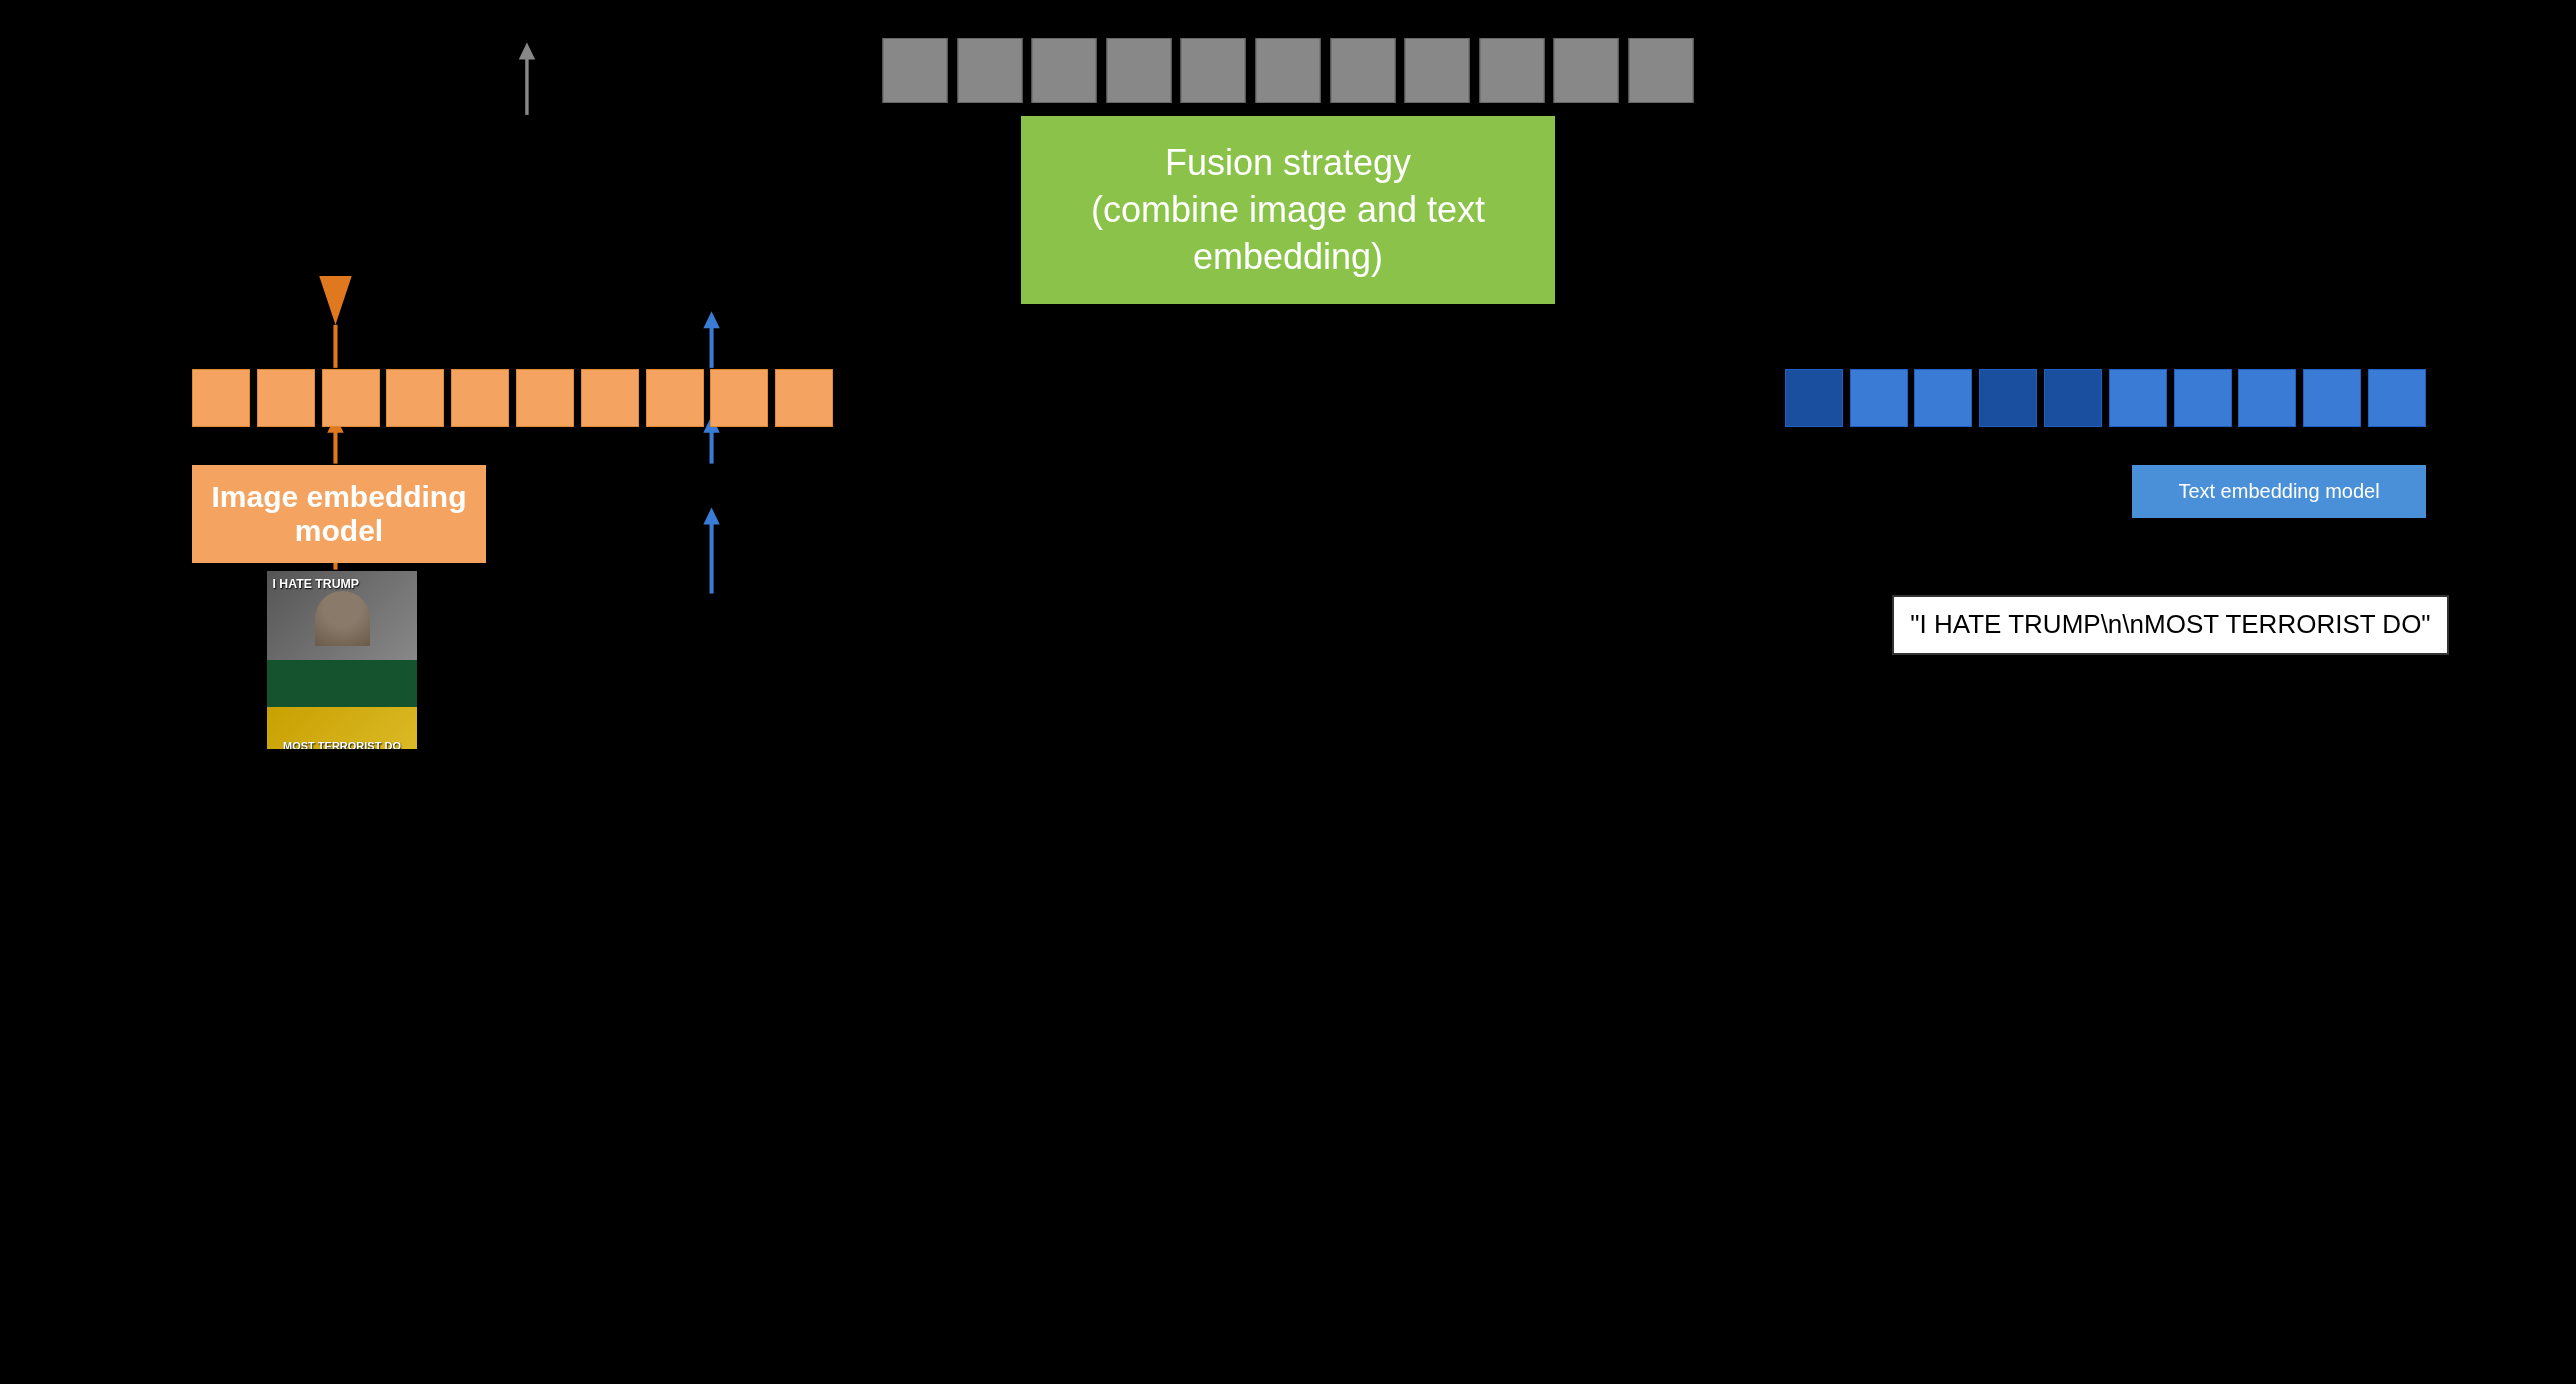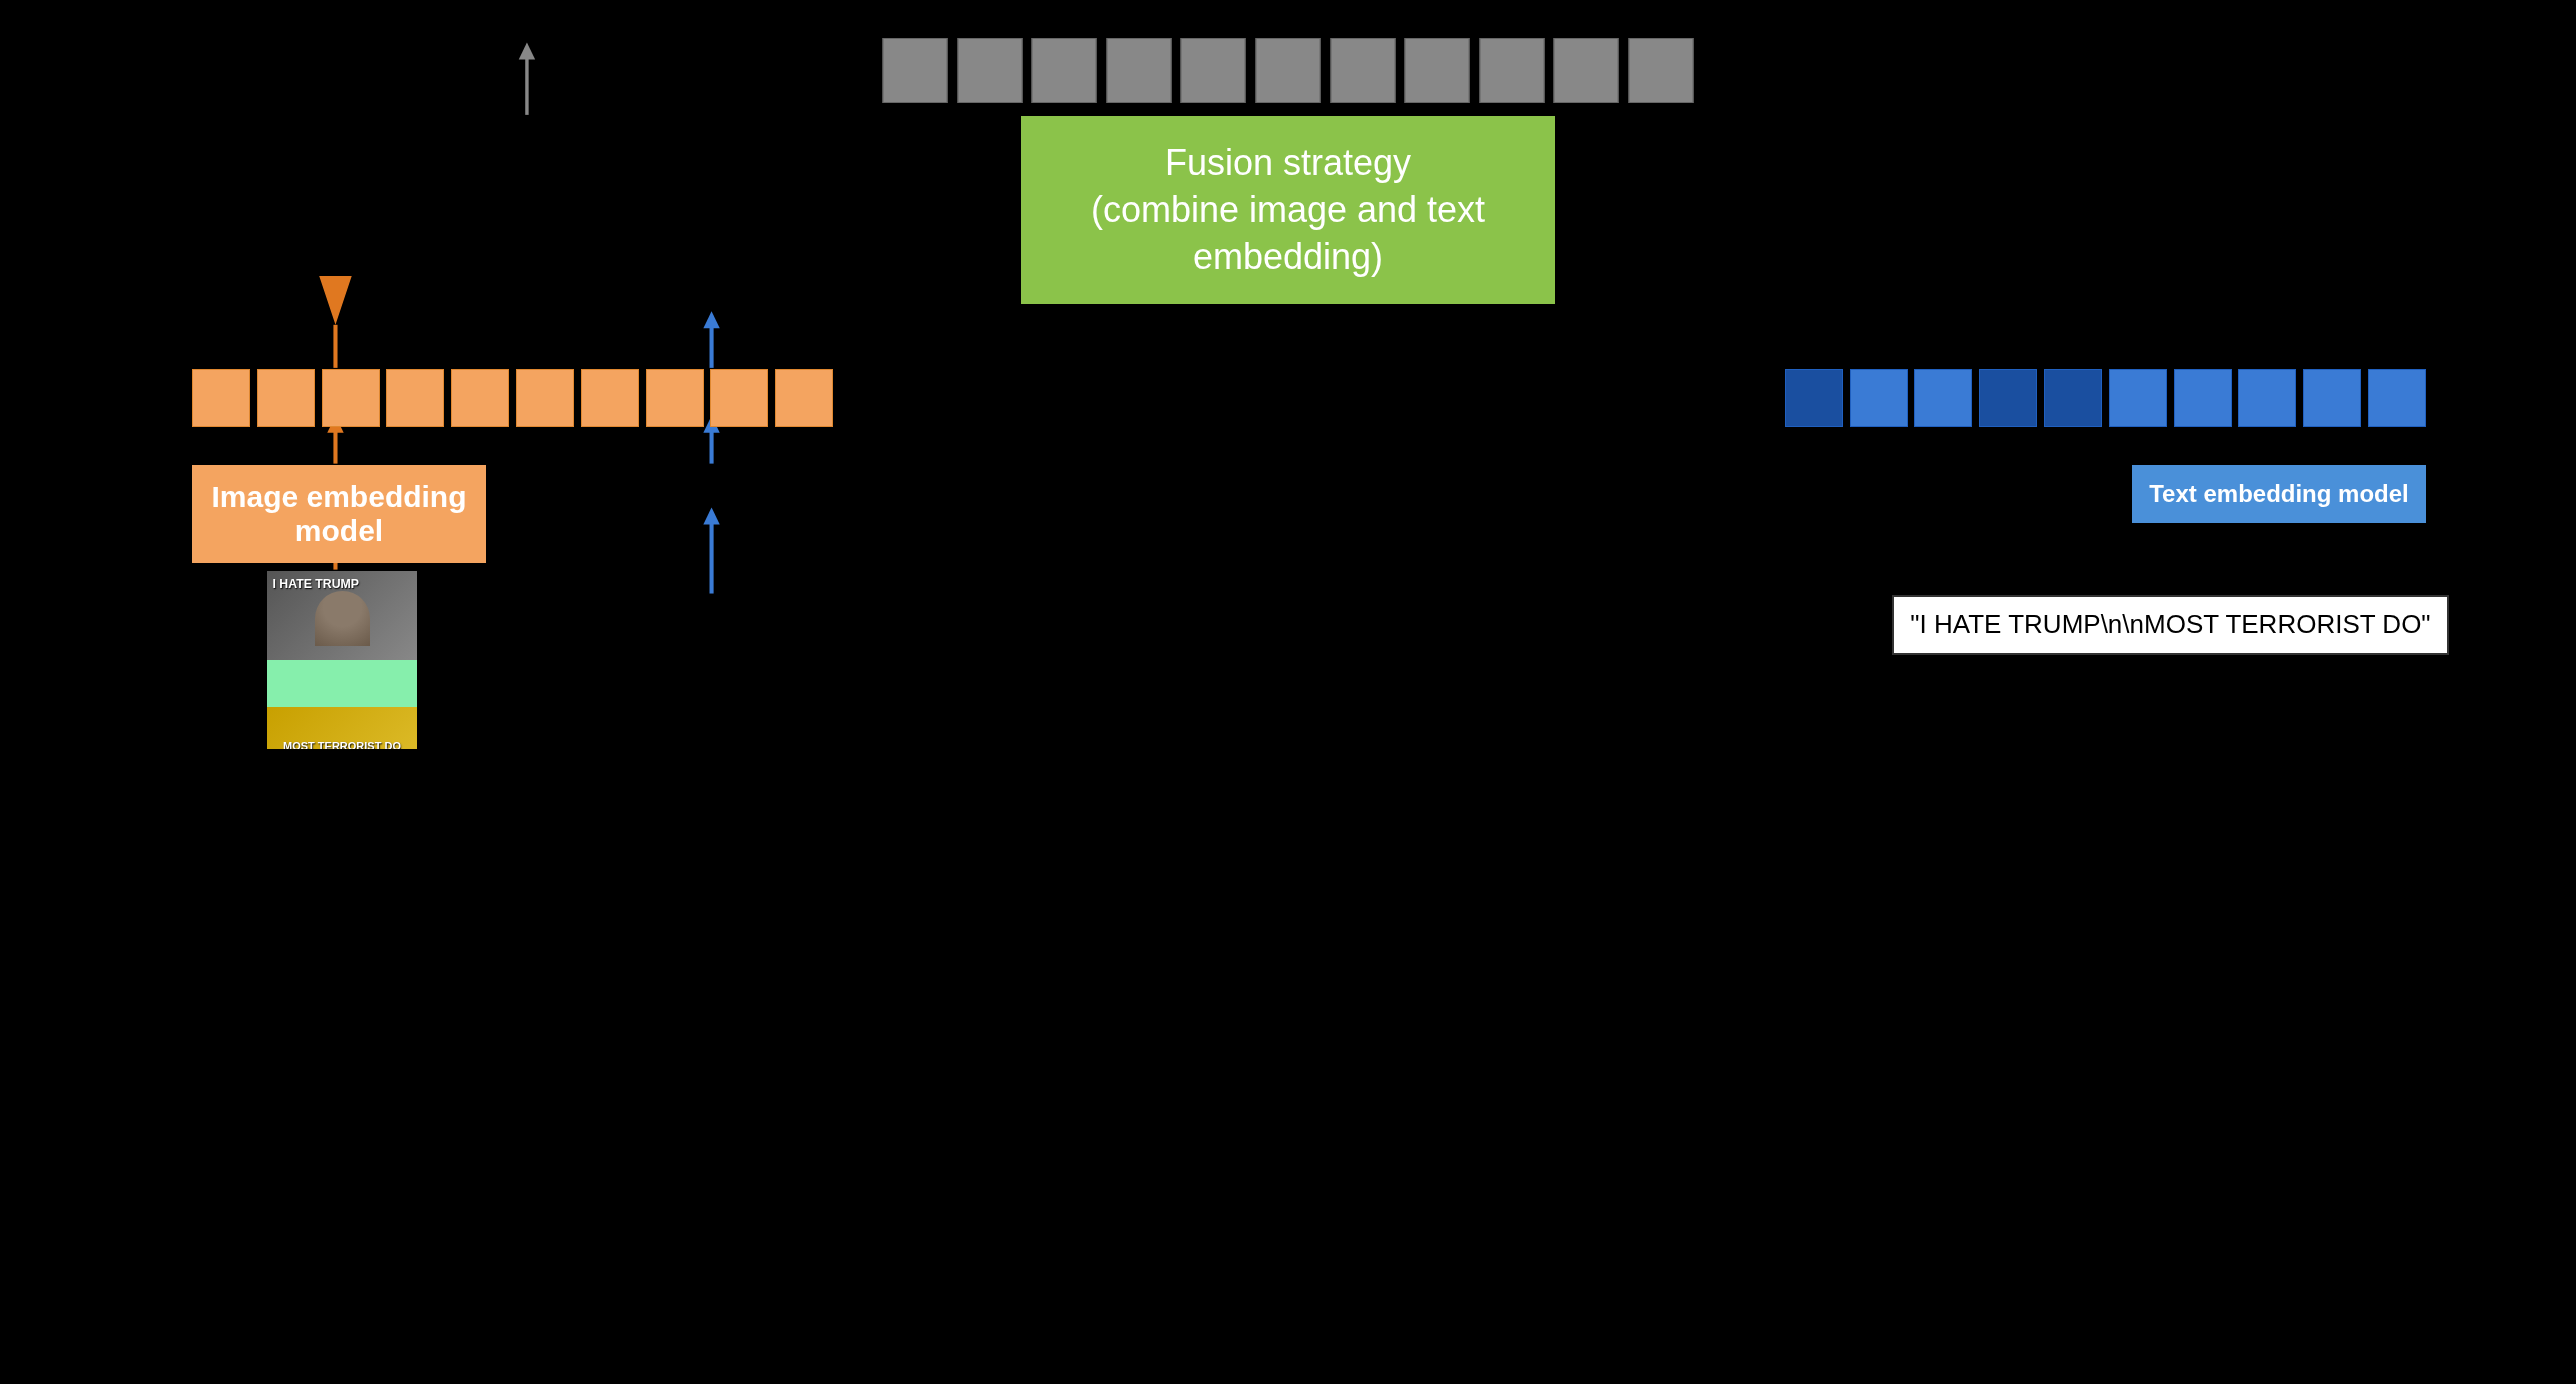--- a/index.html
+++ b/index.html
@@ -115,32 +115,32 @@
       top: 465px;
       right: 150px;
       width: 294px;
       background: #4a90d9;
       padding: 15px 13.7px;
       text-align: center;
     }
 
     .txt-model-box .label {
       color: #fff;
-      font-size: 24px;
-      font-weight: bold;
+      font-size: 20px;
+      font-weight: normal;
     }
 
     
     .meme-container {
       position: absolute;
       top: 571px;
       left: 267px;
       width: 150px;
       height: 178px;
-      background: #86efac;
+      background: #14532d;
       overflow: hidden;
     }
 
     .meme-top {
       width: 100%;
       height: 50%;
       background: linear-gradient(135deg, #555 0%, #888 100%);
       display: flex;
       align-items: center;
       justify-content: center;

